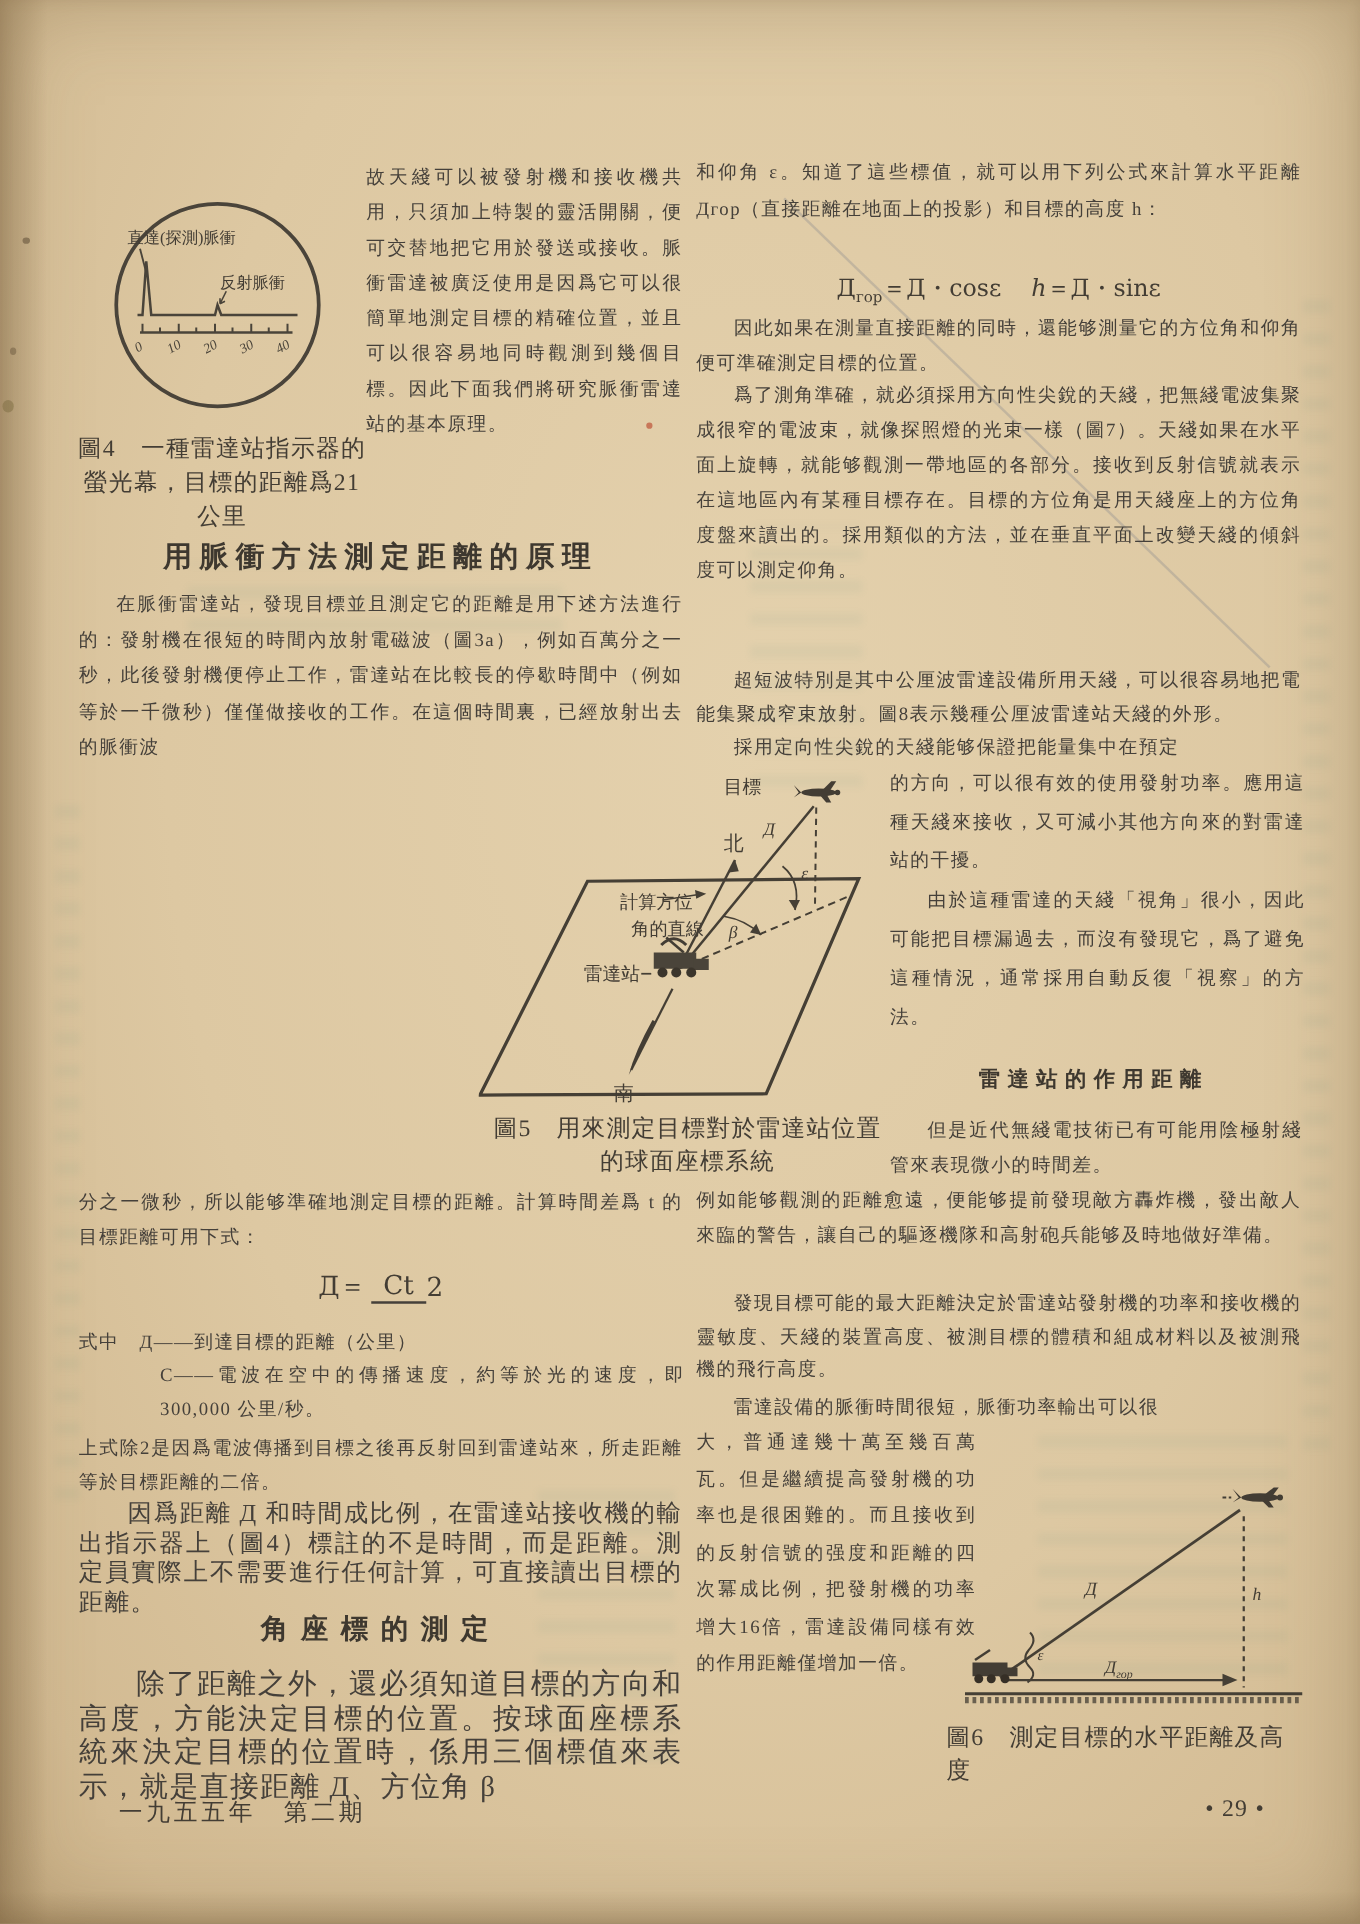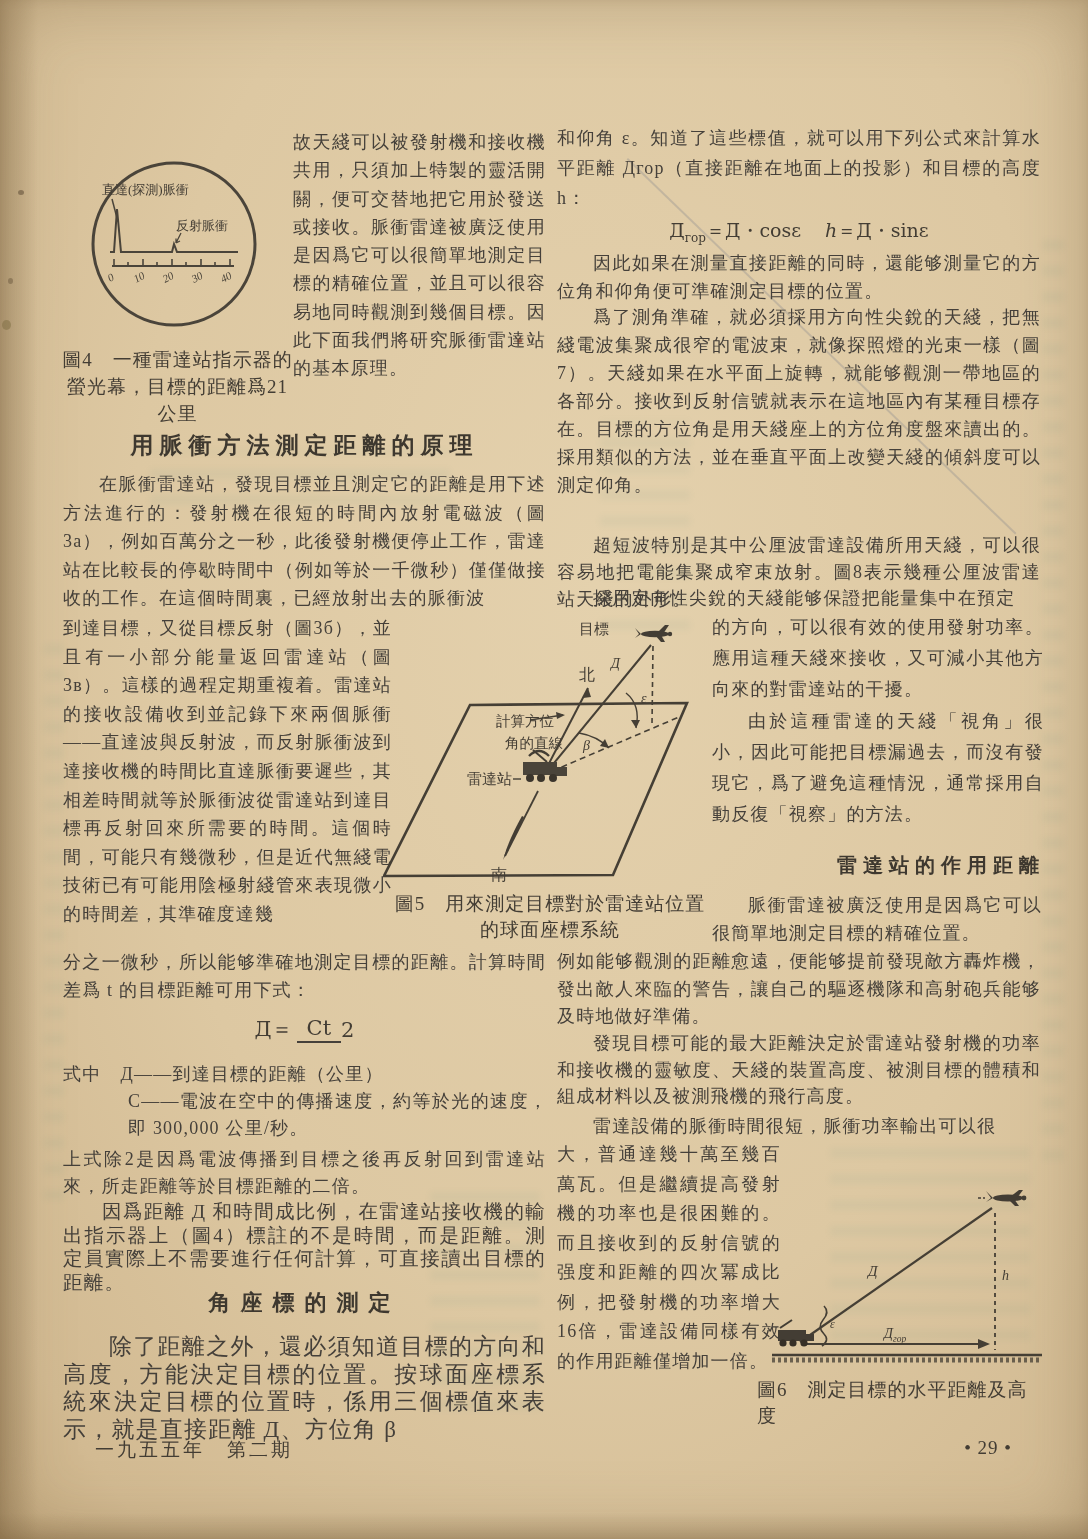--- a/index.html
+++ b/index.html
@@ -9,21 +9,21 @@
       radial-gradient(ellipse at 55% 38%, #e4d1ad 0%, #ddc8a2 55%, #d2ba92 88%, #c6ac82 100%);
     font-family:"Liberation Serif","DejaVu Serif",serif;
     color:#45403a;
   }
   .vignette{position:absolute;inset:0;pointer-events:none;
     box-shadow:inset 0 0 70px rgba(121,96,60,.38), inset 0 0 10px rgba(121,96,60,.18);}
   .left-edge{position:absolute;left:0;top:0;width:38px;height:100%;
     background:linear-gradient(90deg, rgba(140,115,80,.45), rgba(140,115,80,0));}
   .bottom-edge{position:absolute;left:0;bottom:0;width:100%;height:26px;
     background:linear-gradient(0deg, rgba(120,95,60,.30), rgba(120,95,60,0));}
-  .txt{position:absolute;text-align:justify;letter-spacing:1.2px;line-height:28px;font-size:18px;}
+  .txt{position:absolute;text-align:justify;letter-spacing:1.2px;line-height:28px;font-size:15px;}
   .indent{text-indent:2em;}
   .center{text-align:center;}
   .heading{position:absolute;font-weight:bold;color:#3e382f;text-align:center;}
   .caption{position:absolute;font-size:19px;color:#433d34;letter-spacing:1px;}
   .formula{position:absolute;display:flex;justify-content:center;align-items:center;font-size:21px;color:#433d34;}
   .frac{display:inline-flex;flex-direction:row;align-items:center;margin-left:4px;line-height:24px;}
   .frac .num{border-bottom:2px solid #45403a;padding:0 10px 1px;}
   .frac .den{padding-top:1px;}
   .fx{font-family:"DejaVu Serif",serif;}
   .it{font-style:italic;}
@@ -83,21 +83,20 @@
     <path d="M93,81 L88,91 M88,91 L88,86.5 M88,91 L92,89" stroke="#4a443a" stroke-width="1.3" fill="none"></path>
   </svg>
   <div class="caption center" style="left:60px;top:346px;width:235px;line-height:27px;">圖4　一種雷達站指示器的螢光幕，目標的距離爲21公里</div>
 
   <div class="txt" style="left:293px;top:128px;width:253px;line-height:28.3px;">故天綫可以被發射機和接收機共用，只須加上特製的靈活開關，便可交替地把它用於發送或接收。脈衝雷達被廣泛使用是因爲它可以很簡單地測定目標的精確位置，並且可以很容易地同時觀測到幾個目標。因此下面我們將研究脈衝雷達站的基本原理。</div>
 
   <div class="heading" style="left:63px;top:430px;width:483px;font-size:23px;letter-spacing:6px;">用脈衝方法測定距離的原理</div>
 
   <div class="txt indent" style="left:63px;top:470px;width:483px;line-height:28.6px;">在脈衝雷達站，發現目標並且測定它的距離是用下述方法進行的：發射機在很短的時間內放射電磁波（圖3а），例如百萬分之一秒，此後發射機便停止工作，雷達站在比較長的停歇時間中（例如等於一千微秒）僅僅做接收的工作。在這個時間裏，已經放射出去的脈衝波</div>
 
-  <div class="txt" style="left:63px;top:614px;width:329px;line-height:28.6px;">到達目標，又從目標反射（圖3б），並且有一小部分能量返回雷達站（圖3в）。這樣的過程定期重複着。雷達站的接收設備收到並記錄下來兩個脈衝——直達波與反射波，而反射脈衝波到達接收機的時間比直達脈衝要遲些，其相差時間就等於脈衝波從雷達站到達目標再反射回來所需要的時間。這個時間，可能只有幾微秒，但是近代無綫電技術已有可能用陰極射綫管來表現微小的時間差，其準確度達幾</div>
 
   <div class="txt" style="left:63px;top:948px;width:483px;">分之一微秒，所以能够準確地測定目標的距離。計算時間差爲 t 的目標距離可用下式：</div>
 
   <div class="formula fx" style="left:63px;top:1003px;width:483px;height:52px;">
     <span>Д＝</span>
     <span class="frac">
       <span class="num">Ct</span>
       <span class="den">2</span>
     </span>
   </div>
@@ -181,23 +180,23 @@
   <div class="txt indent" style="left:557px;top:303px;width:484px;">爲了測角準確，就必須採用方向性尖銳的天綫，把無綫電波集聚成很窄的電波束，就像探照燈的光束一樣（圖7）。天綫如果在水平面上旋轉，就能够觀測一帶地區的各部分。接收到反射信號就表示在這地區內有某種目標存在。目標的方位角是用天綫座上的方位角度盤來讀出的。採用類似的方法，並在垂直平面上改變天綫的傾斜度可以測定仰角。</div>
 
   <div class="txt indent" style="left:557px;top:500px;width:484px;line-height:27px;margin-top:32px;">超短波特別是其中公厘波雷達設備所用天綫，可以很容易地把電能集聚成窄束放射。圖8表示幾種公厘波雷達站天綫的外形。</div>
 
   <div class="txt indent" style="left:557px;top:584px;width:484px;">採用定向性尖銳的天綫能够保證把能量集中在預定</div>
 
   <div class="txt" style="left:712px;top:612px;width:332px;line-height:31px;">的方向，可以很有效的使用發射功率。應用這種天綫來接收，又可減小其他方向來的對雷達站的干擾。</div>
 
   <div class="txt indent" style="left:712px;top:706px;width:332px;line-height:31px;">由於這種雷達的天綫「視角」很小，因此可能把目標漏過去，而沒有發現它，爲了避免這種情況，通常採用自動反復「視察」的方法。</div>
 
-  <div class="heading" style="left:705px;top:852px;width:340px;font-size:20px;letter-spacing:6px;text-align:right;">雷達站的作用距離</div>
-
-  <div class="txt indent" style="left:712px;top:891px;width:330px;">脈衝雷達被廣泛使用是因爲它可以很簡單地測定目標的精確位置。</div>
+  <div class="heading" style="left:705px;top:852px;width:340px;font-size:17px;letter-spacing:6px;">雷達站的作用距離</div>
+
+  <div class="txt indent" style="left:712px;top:891px;width:330px;">但是近代無綫電技術已有可能用陰極射綫管來表現微小的時間差。</div>
 
   <div class="txt" style="left:557px;top:948px;width:484px;line-height:27.5px;">例如能够觀測的距離愈遠，便能够提前發現敵方轟炸機，發出敵人來臨的警告，讓自己的驅逐機隊和高射砲兵能够及時地做好準備。</div>
 
   <div class="txt indent" style="left:557px;top:1030px;width:484px;line-height:26.5px;">發現目標可能的最大距離決定於雷達站發射機的功率和接收機的靈敏度、天綫的裝置高度、被測目標的體積和組成材料以及被測飛機的飛行高度。</div>
 
   <div class="txt indent" style="left:557px;top:1112px;width:484px;">雷達設備的脈衝時間很短，脈衝功率輸出可以很</div>
 
   <div class="txt" style="left:557px;top:1140px;width:224px;line-height:29.5px;">大，普通達幾十萬至幾百萬瓦。但是繼續提高發射機的功率也是很困難的。而且接收到的反射信號的强度和距離的四次冪成比例，把發射機的功率增大16倍，雷達設備同樣有效的作用距離僅增加一倍。</div>
 
   <svg style="position:absolute;left:772px;top:1158px;" width="270" height="212" viewBox="0 0 270 212">

